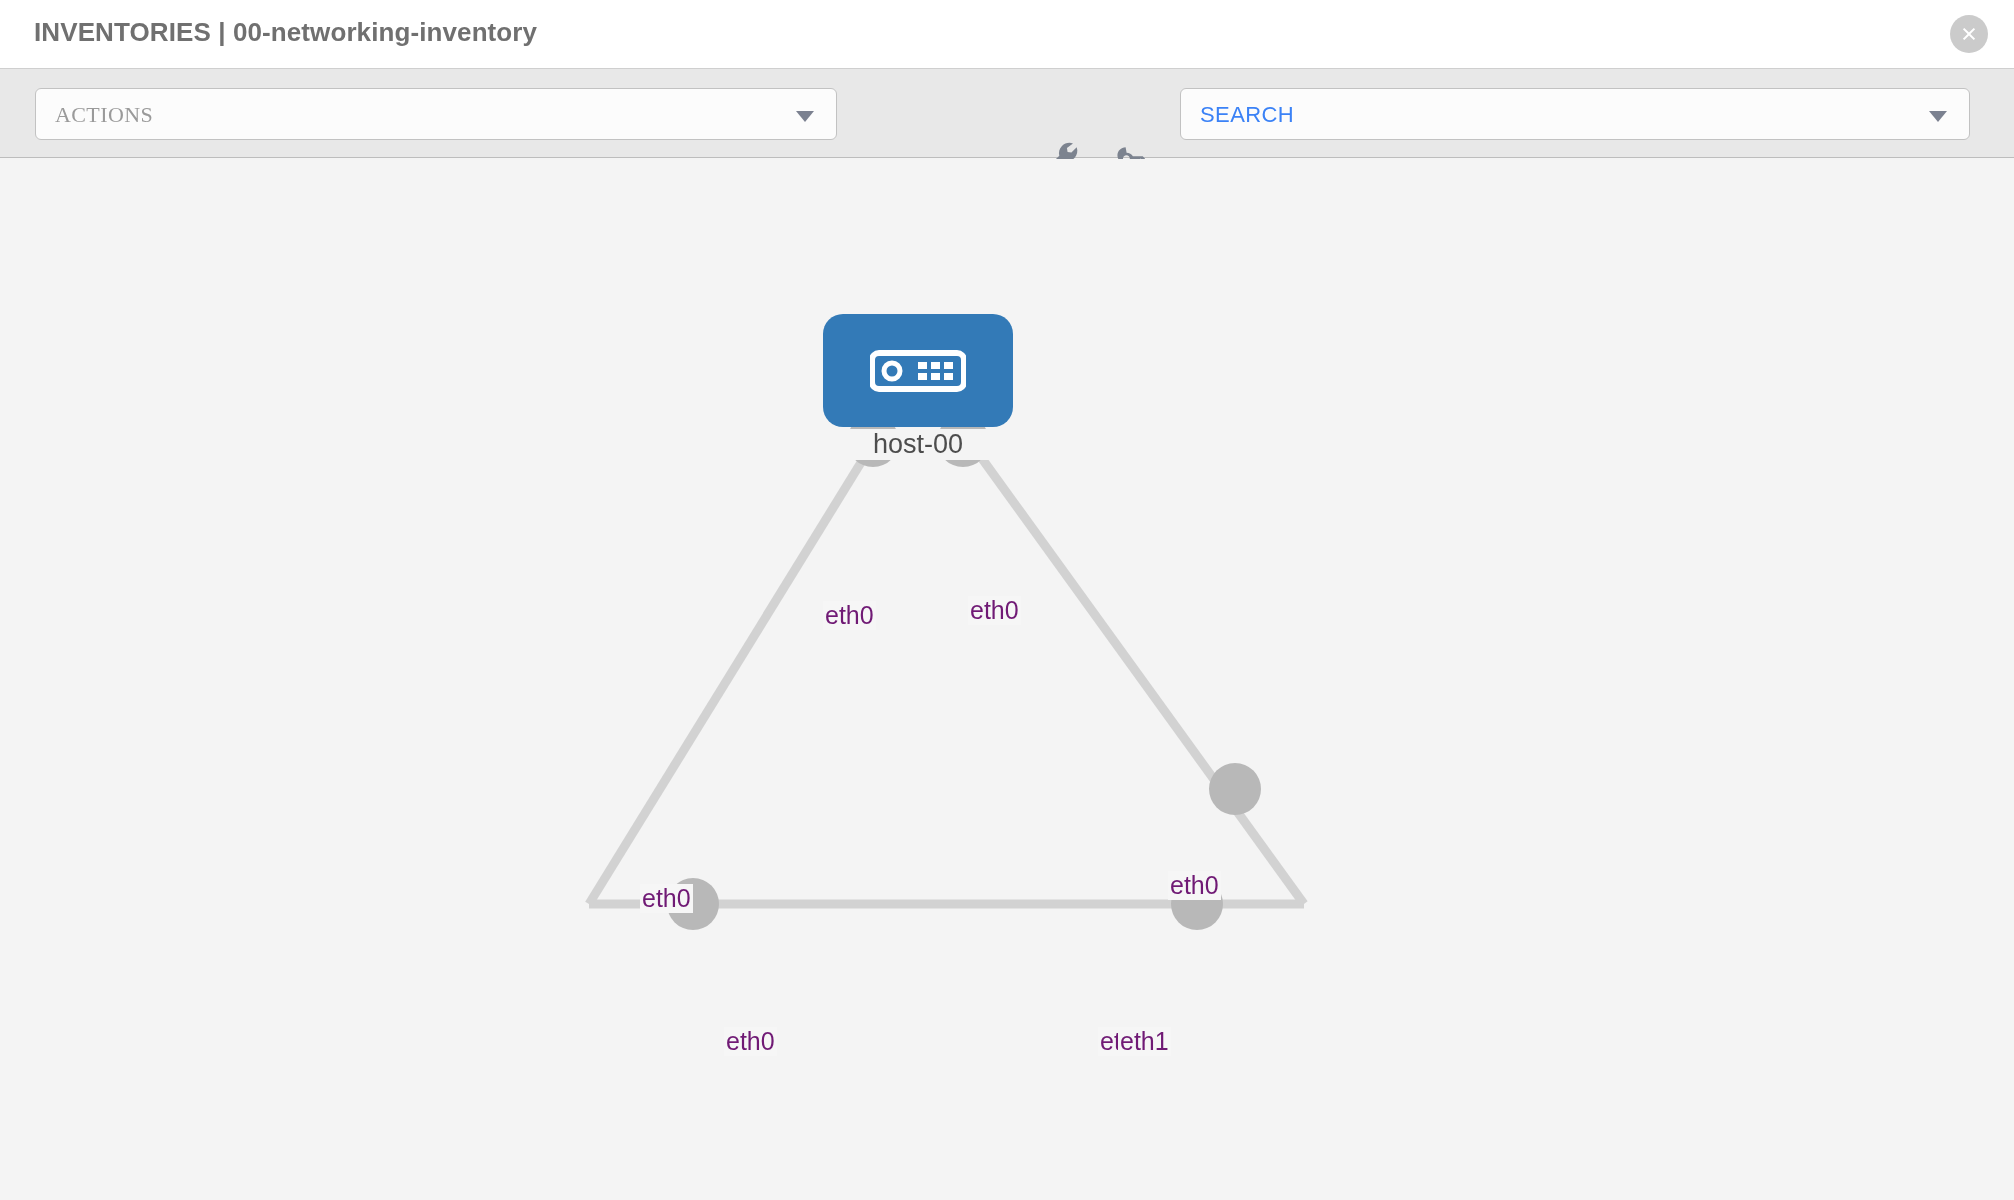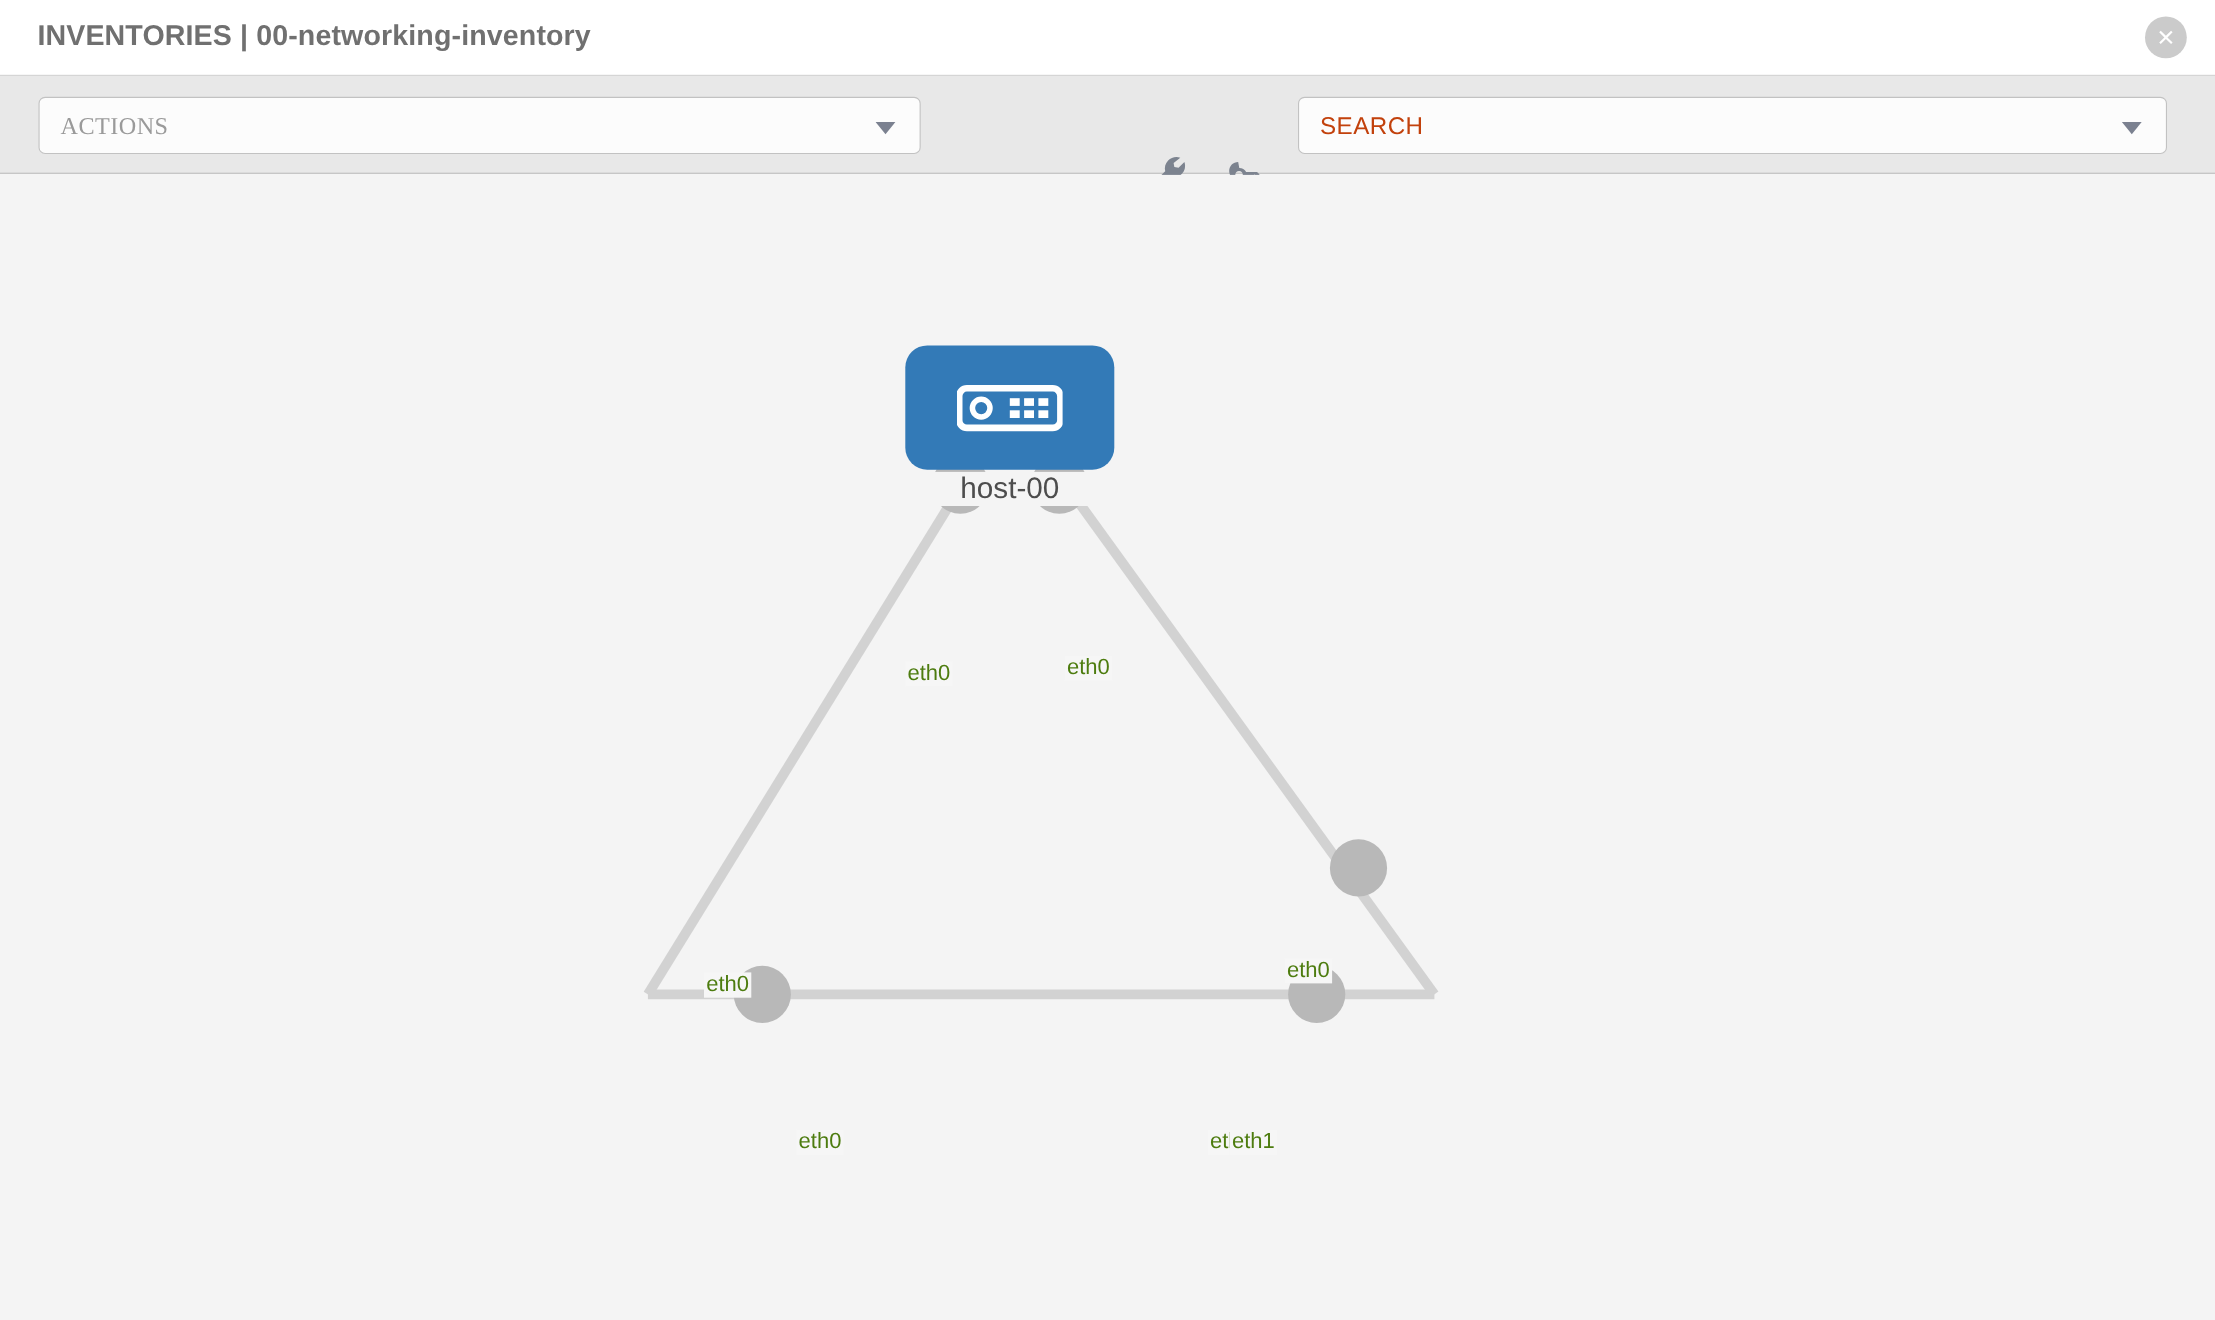--- a/index.html
+++ b/index.html
@@ -123,21 +123,21 @@
     background: #fcfcfc;
     border: 1px solid #c2c2c2;
     border-radius: 6px;
     cursor: text;
   }
   .search-box .label {
     position: absolute;
     left: 19px;
     top: 13px;
     font-size: 22px;
-    color: #c2410c;
+    color: #3b82f6;
     letter-spacing: 0.4px;
   }
 
   
   .canvas {
     position: absolute;
     top: 159px; left: 0;
     width: 2014px;
     height: 1041px;
     background: #f4f4f4;
@@ -187,22 +187,22 @@
   #node-router .node-label { left: -10px; top: 192px; width: 210px; }
 
   
   #node-switch { left: 1209px; top: 650px; width: 190px; height: 190px; }
   #node-switch .node-shape { width: 190px; height: 190px; border-radius: 26px; }
   #node-switch .node-label { left: -10px; top: 192px; width: 210px; }
 
   
   .edge-label {
     position: absolute;
-    font-size: 20px;
-    color: #4d7c0f;
+    font-size: 25px;
+    color: #701a75;
     background: #f6f6f6;
     padding: 0 2px;
     white-space: nowrap;
     cursor: default;
   }
 </style>
 </head>
 <body>
 
 <div id="app">

